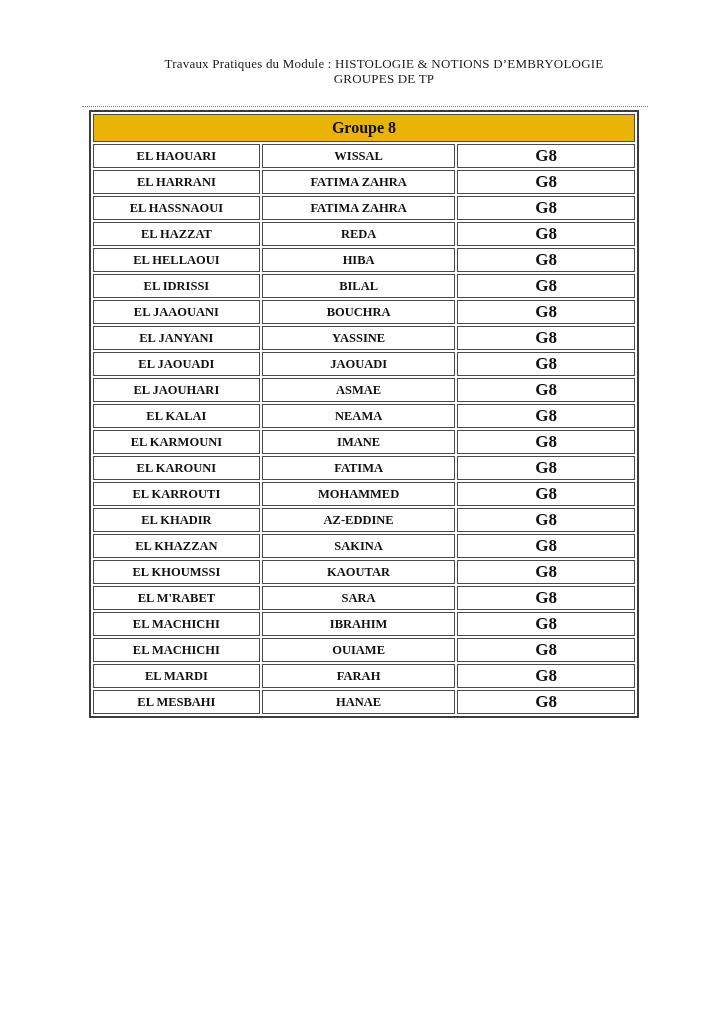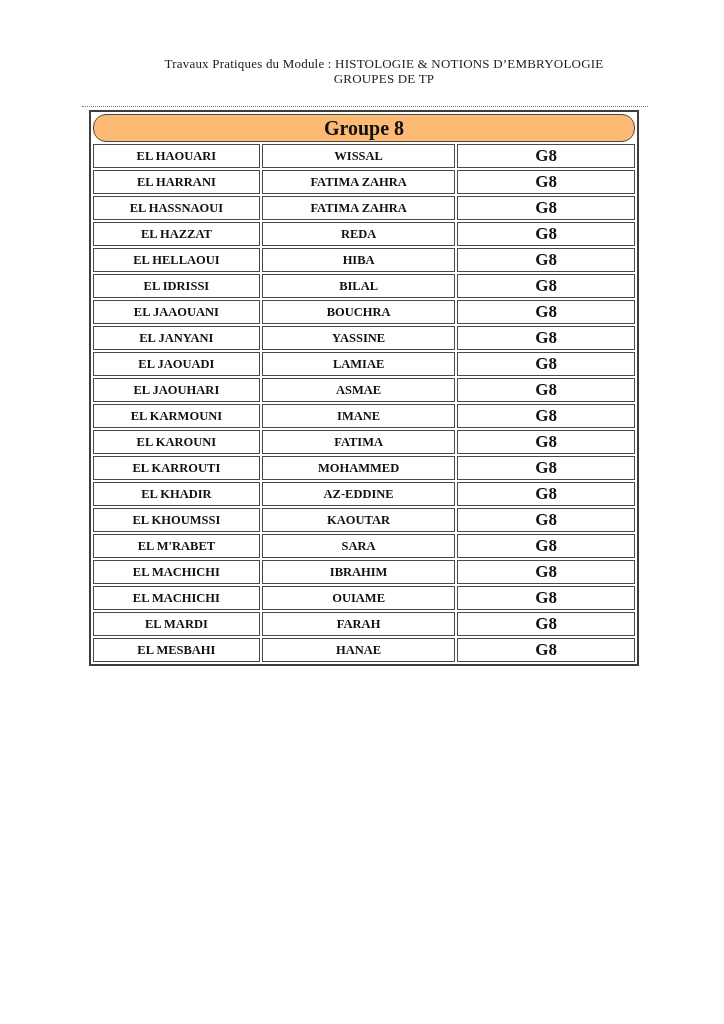--- a/index.html
+++ b/index.html
@@ -51,24 +51,23 @@
     border: 1px solid #4a4a4a;
     text-align: center;
     vertical-align: middle;
     font-weight: bold;
     color: #101010;
     padding: 0 2px;
     overflow: hidden;
     white-space: nowrap;
   }
   table.group-table th {
-    background: #fdba74;
-    font-size: 20px;
+    background: #eab308;
+    font-size: 16px;
     height: 26px;
-    border-radius: 13px;
   }
   table.group-table td {
     height: 22px;
     font-size: 12.5px;
     line-height: 22px;
   }
   table.group-table td.cell-group {
     font-size: 17px;
   }
 </style>
@@ -140,30 +139,35 @@
   </tr>
 
   <tr>
     <td class="cell-last">EL JANYANI</td>
     <td class="cell-first">YASSINE</td>
     <td class="cell-group">G8</td>
   </tr>
 
   <tr>
     <td class="cell-last">EL JAOUADI</td>
-    <td class="cell-first">LAMIAE</td>
+    <td class="cell-first">JAOUADI</td>
     <td class="cell-group">G8</td>
   </tr>
 
   <tr>
     <td class="cell-last">EL JAOUHARI</td>
     <td class="cell-first">ASMAE</td>
     <td class="cell-group">G8</td>
   </tr>
 
+  <tr>
+    <td class="cell-last">EL KALAI</td>
+    <td class="cell-first">NEAMA</td>
+    <td class="cell-group">G8</td>
+  </tr>
 
   <tr>
     <td class="cell-last">EL KARMOUNI</td>
     <td class="cell-first">IMANE</td>
     <td class="cell-group">G8</td>
   </tr>
 
   <tr>
     <td class="cell-last">EL KAROUNI</td>
     <td class="cell-first">FATIMA</td>
@@ -176,20 +180,25 @@
     <td class="cell-first">MOHAMMED</td>
     <td class="cell-group">G8</td>
   </tr>
 
   <tr>
     <td class="cell-last">EL KHADIR</td>
     <td class="cell-first">AZ-EDDINE</td>
     <td class="cell-group">G8</td>
   </tr>
 
+  <tr>
+    <td class="cell-last">EL KHAZZAN</td>
+    <td class="cell-first">SAKINA</td>
+    <td class="cell-group">G8</td>
+  </tr>
 
 
   <tr>
     <td class="cell-last">EL KHOUMSSI</td>
     <td class="cell-first">KAOUTAR</td>
     <td class="cell-group">G8</td>
   </tr>
 
   <tr>
     <td class="cell-last">EL M'RABET</td>

